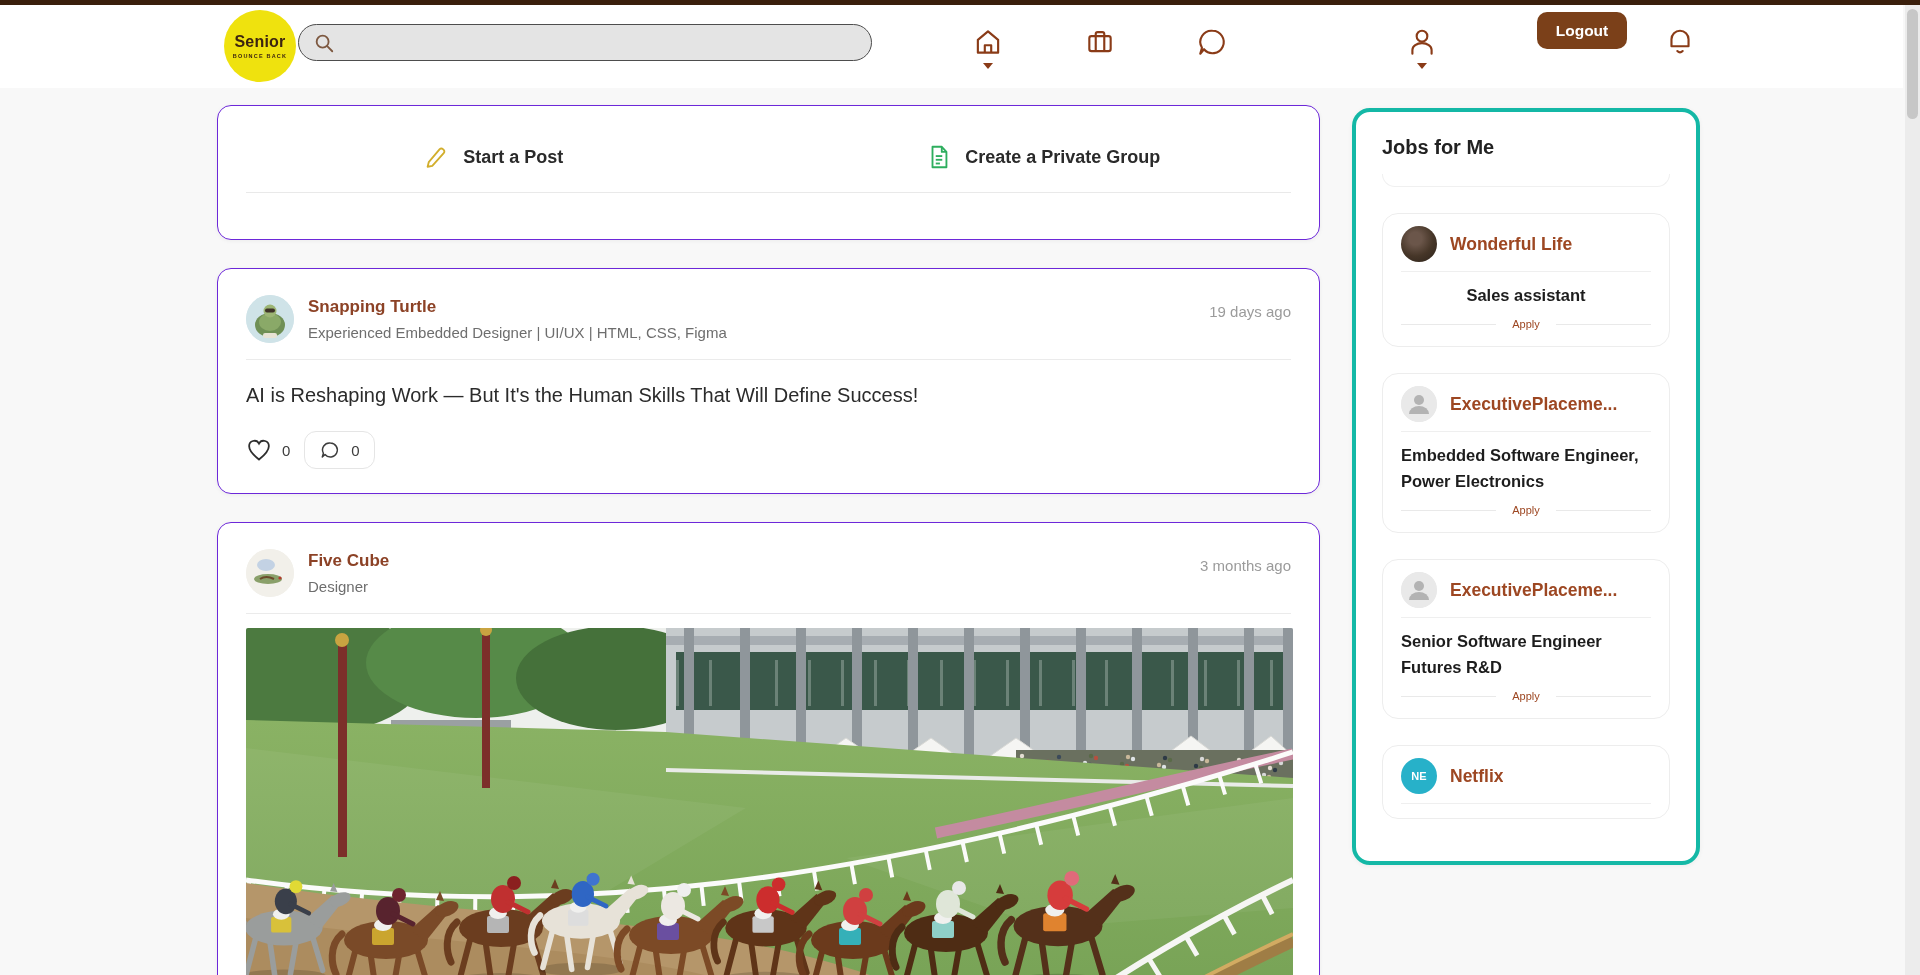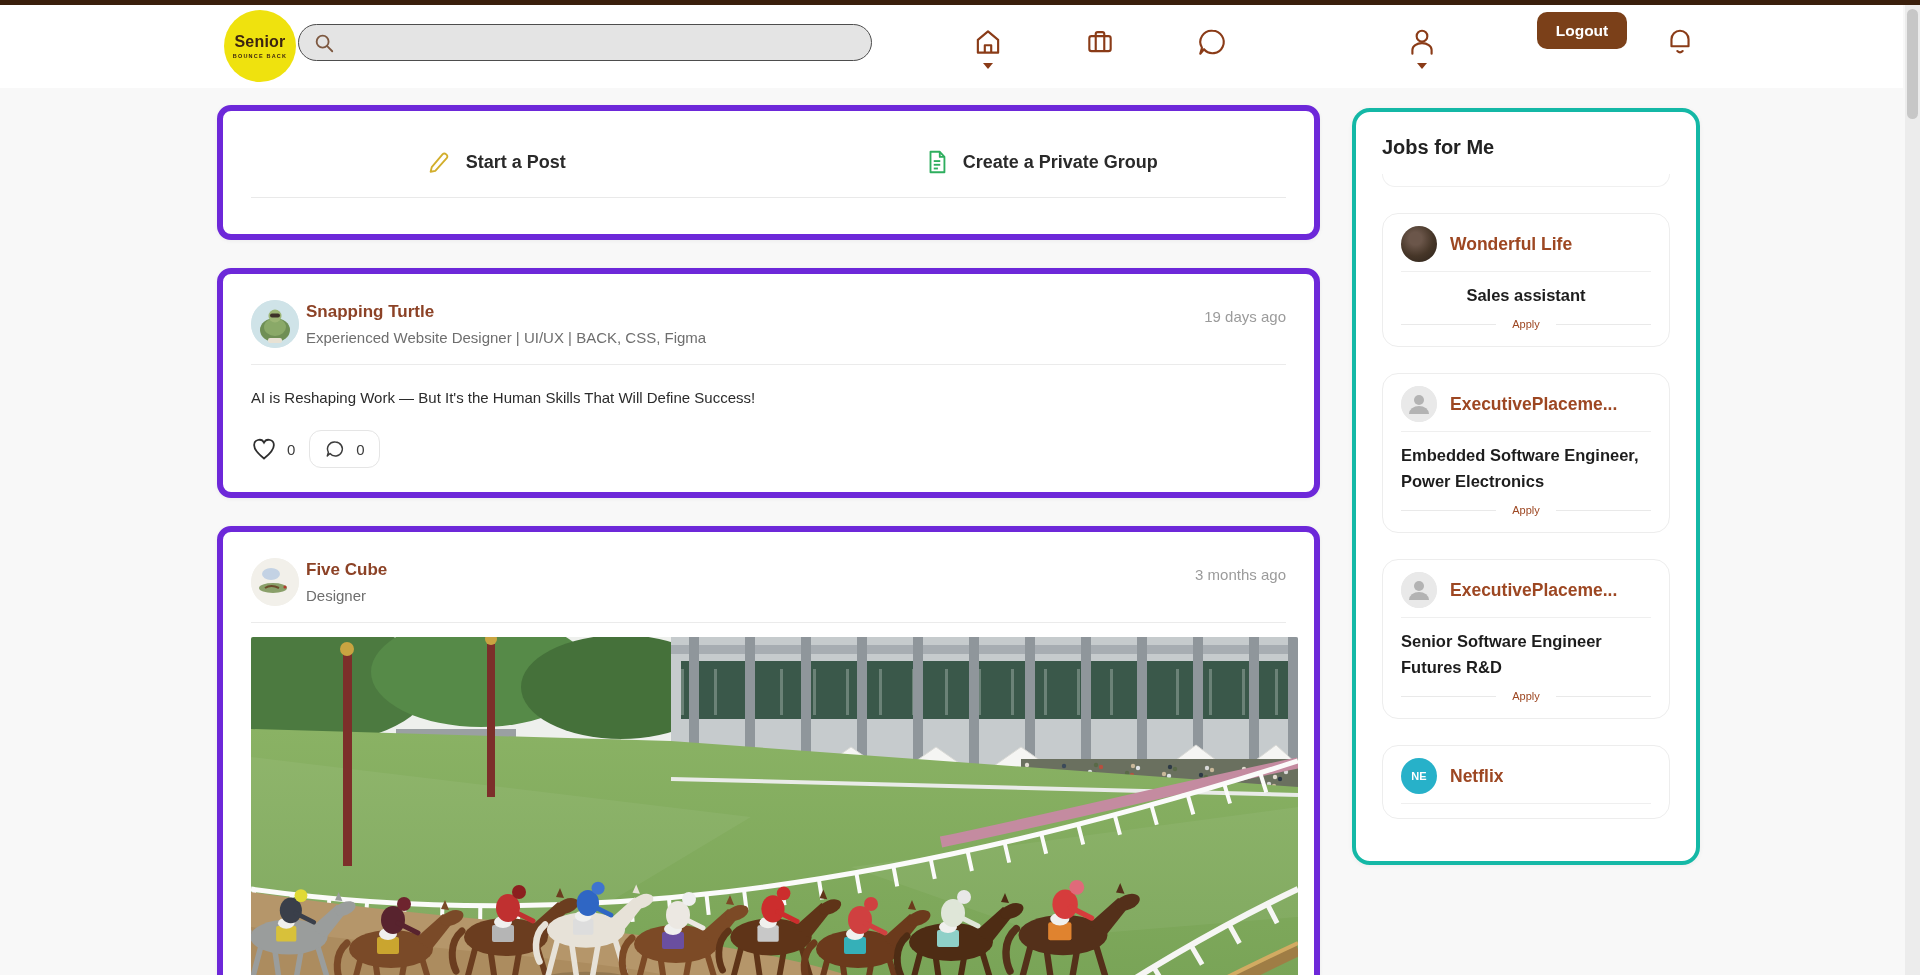--- a/index.html
+++ b/index.html
@@ -25,37 +25,37 @@
   .navicon { position:absolute; top:20px; width:34px; height:34px; display:flex; align-items:center;
     justify-content:center; cursor:pointer; }
   .caret { position:absolute; top:58px; width:0; height:0; border-left:5px solid transparent;
     border-right:5px solid transparent; border-top:6px solid #8a3b17; }
 
   .logout-btn { position:absolute; left:1537px; top:7px; width:90px; height:37px; background:#7b4019;
     color:#fff; border:none; border-radius:10px; font-size:15.5px; font-weight:bold;
     font-family:"Liberation Sans",sans-serif; cursor:pointer; }
 
   .feed { position:absolute; left:217px; top:105px; width:1103px; }
-  .card { background:#fff; border:6px solid #6d28d9; border-radius:14px;
+  .card { background:#fff; border:1px solid #6d28d9; border-radius:14px;
     box-shadow:0 1px 4px rgba(0,0,0,.05); }
 
   .composer { height:135px; padding-top:24px; }
   .composer-row { display:flex; height:54px; }
   .composer-btn { flex:1; display:flex; align-items:center; justify-content:center; gap:14px;
     font-size:18px; font-weight:bold; color:#2a2a2a; cursor:pointer; }
   .composer hr { border:none; border-top:1px solid #e9e9e9; margin:8px 28px 0; }
 
   .post { margin-top:28px; position:relative; padding:26px 28px 24px; }
-  .post-head { display:flex; align-items:center; gap:7px; }
+  .post-head { display:flex; align-items:center; gap:14px; }
   .avatar { width:48px; height:48px; border-radius:50%; overflow:hidden; flex:0 0 auto; position:relative; }
   .post-name { font-size:17px; font-weight:bold; color:#8c4226; }
   .post-sub { font-size:15px; color:#6e6e6e; margin-top:7px; }
   .post-time { position:absolute; right:28px; top:34px; font-size:15px; color:#9b9b9b; }
   .post hr { border:none; border-top:1px solid #ebebeb; margin:16px 0 0; }
-  .post-text { font-size:15px; color:#2b2b2b; margin-top:24px; }
+  .post-text { font-size:20px; color:#2b2b2b; margin-top:24px; }
   .actions { display:flex; align-items:center; gap:14px; margin-top:24px; }
   .like-group { display:flex; align-items:center; gap:10px; cursor:pointer; }
   .count { font-size:15px; color:#3c3c3c; }
   .comment-chip { display:flex; align-items:center; gap:10px; border:1px solid #e5e5e5;
     border-radius:12px; padding:7px 14px; cursor:pointer; }
   .post-image { margin-top:14px; width:1047px; height:520px; overflow:hidden; border-radius:2px; }
 
   .jobs-panel { position:absolute; left:1352px; top:108px; width:348px; height:757px; background:#fff;
     border:4px solid #14b8a6; border-radius:18px; box-shadow:0 1px 5px rgba(0,0,0,.05);
     padding:24px 26px 0; overflow:hidden; z-index:5; }
@@ -180,21 +180,21 @@
           <circle cx="24" cy="24" r="24" fill="#cfe3e8"></circle>
           <ellipse cx="24" cy="30" rx="15" ry="12" fill="#6f8f55"></ellipse>
           <ellipse cx="24" cy="27" rx="11" ry="9" fill="#8aa968"></ellipse>
           <circle cx="24" cy="16" r="6.5" fill="#9cb574"></circle>
           <rect x="19" y="13.5" width="10" height="4" rx="2" fill="#3e3228"></rect>
           <rect x="17" y="38" width="14" height="5" rx="2" fill="#e8e2d4"></rect>
         </svg>
       </div>
       <div>
         <div class="post-name">Snapping Turtle</div>
-        <div class="post-sub">Experienced Website Designer | UI/UX | BACK, CSS, Figma</div>
+        <div class="post-sub">Experienced Embedded Designer | UI/UX | HTML, CSS, Figma</div>
       </div>
     </div>
     <div class="post-time">19 days ago</div>
     <hr>
     <div class="post-text">AI is Reshaping Work — But It's the Human Skills That Will Define Success!</div>
     <div class="actions">
       <div class="like-group">
         <span>
           <svg width="26" height="24" viewBox="0 0 26 24" fill="none" stroke="#2e2e2e" stroke-width="1.8">
             <path d="M13 21.5 C6.2 16 3.2 11.8 3.2 8.4 A5.2 5.2 0 0 1 13 5.6 A5.2 5.2 0 0 1 22.8 8.4 C22.8 11.8 19.8 16 13 21.5 Z"></path>

